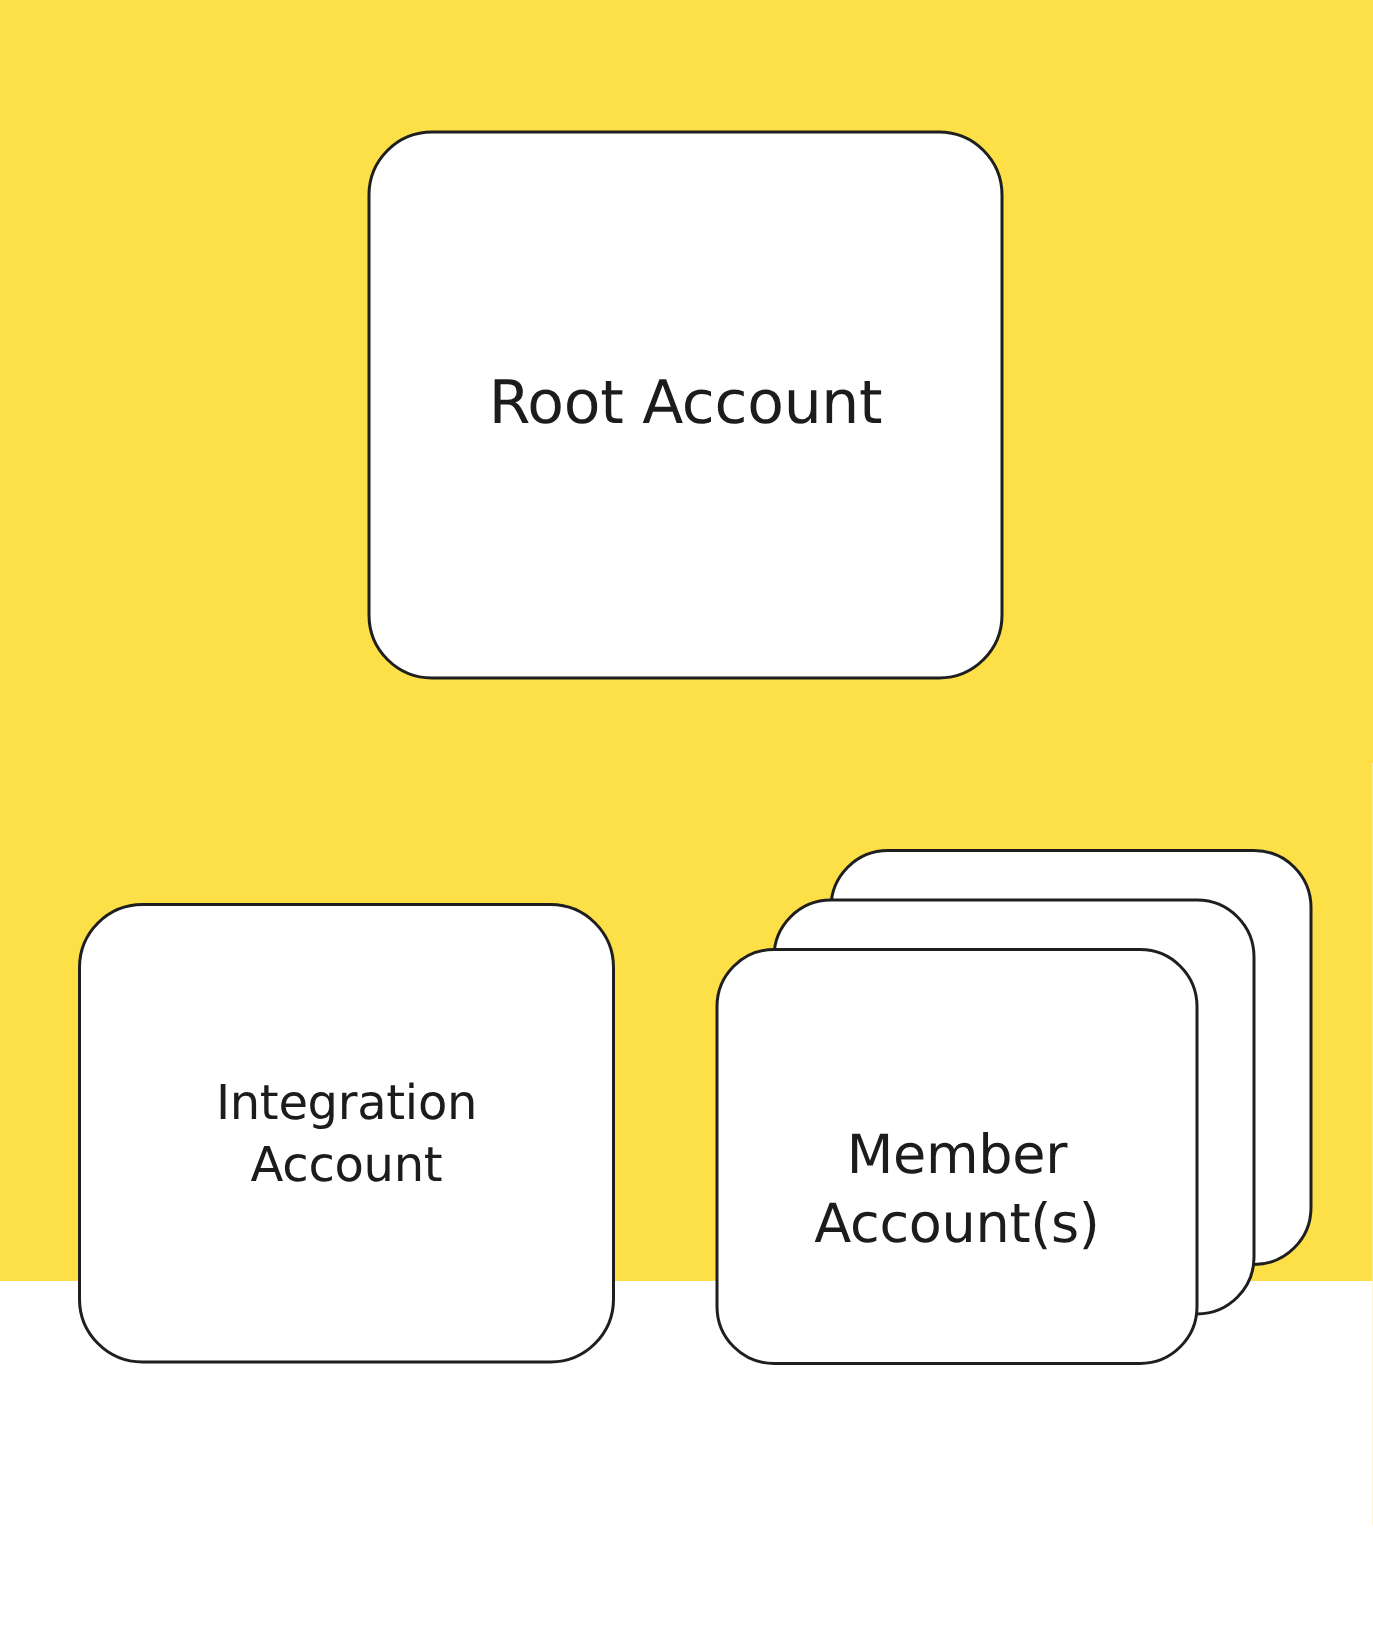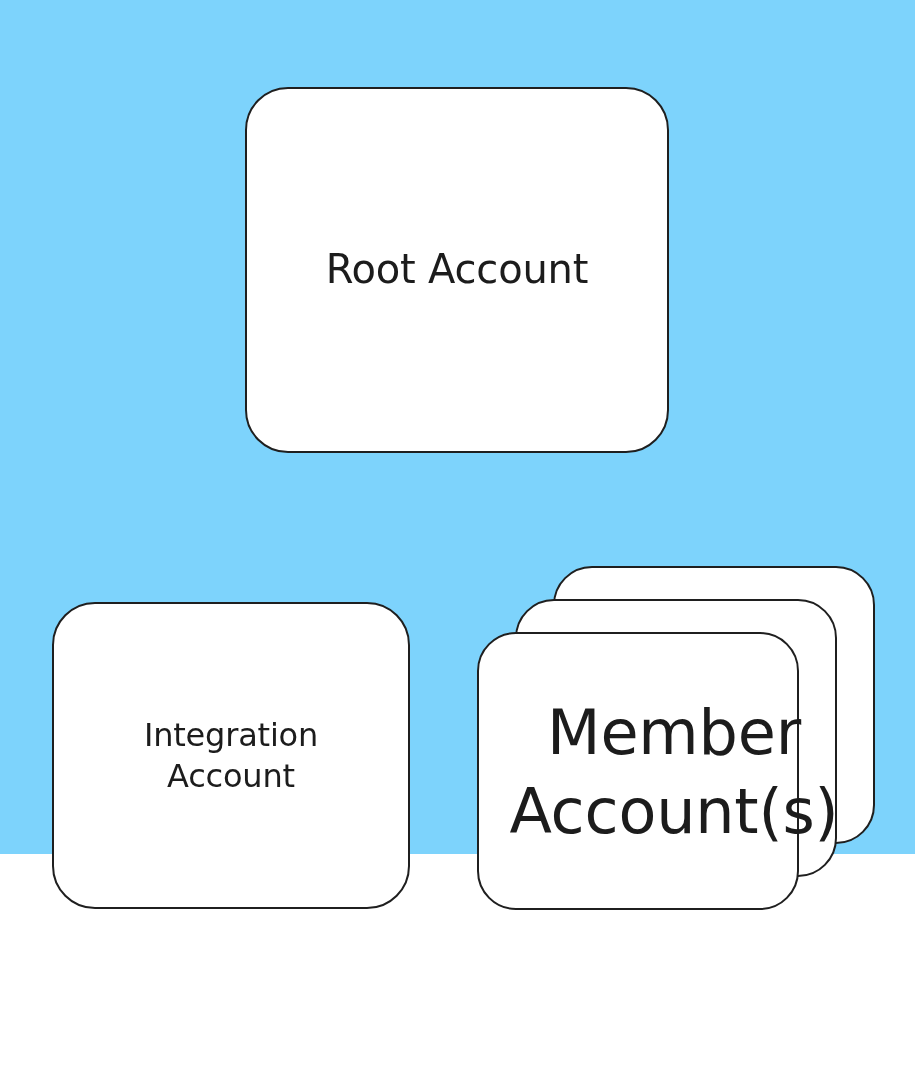--- a/index.html
+++ b/index.html
@@ -10,21 +10,21 @@
   body {
     width: 915px;
     height: 1092px;
     font-family: "DejaVu Sans", sans-serif;
     overflow: hidden;
   }
   #diagram-canvas {
     position: relative;
     width: 915px;
     height: 854px;
-    background: #7dd3fc;
+    background: #fde047;
   }
   svg.node-svg {
     position: absolute;
     overflow: visible;
     display: block;
   }
   .node-shape {
     fill: #ffffff;
     stroke: #1f1f1f;
     stroke-width: 2;
@@ -57,24 +57,23 @@
   #node-integration { left: 52px; top: 602px; }
   #node-integration-label {
     left: 53px; top: 603px;
     width: 356px; height: 305px;
     font-size: 32px;
   }
 
   
   #node-member { left: 477px; top: 566px; }
   #node-member-label {
-    left: 478px; top: 634px;
+    left: 478px; top: 656px;
     width: 320px; height: 276px;
-    font-size: 62px;
-    margin-left: 36px;
+    font-size: 36px;
   }
 </style>
 </head>
 <body>
 
 <div id="diagram-canvas">
 
   <svg id="node-root" class="node-svg" width="424" height="366" viewBox="0 0 424 366">
     <rect class="node-shape" x="1" y="1" width="422" height="364" rx="42" ry="42"></rect>
   </svg>

